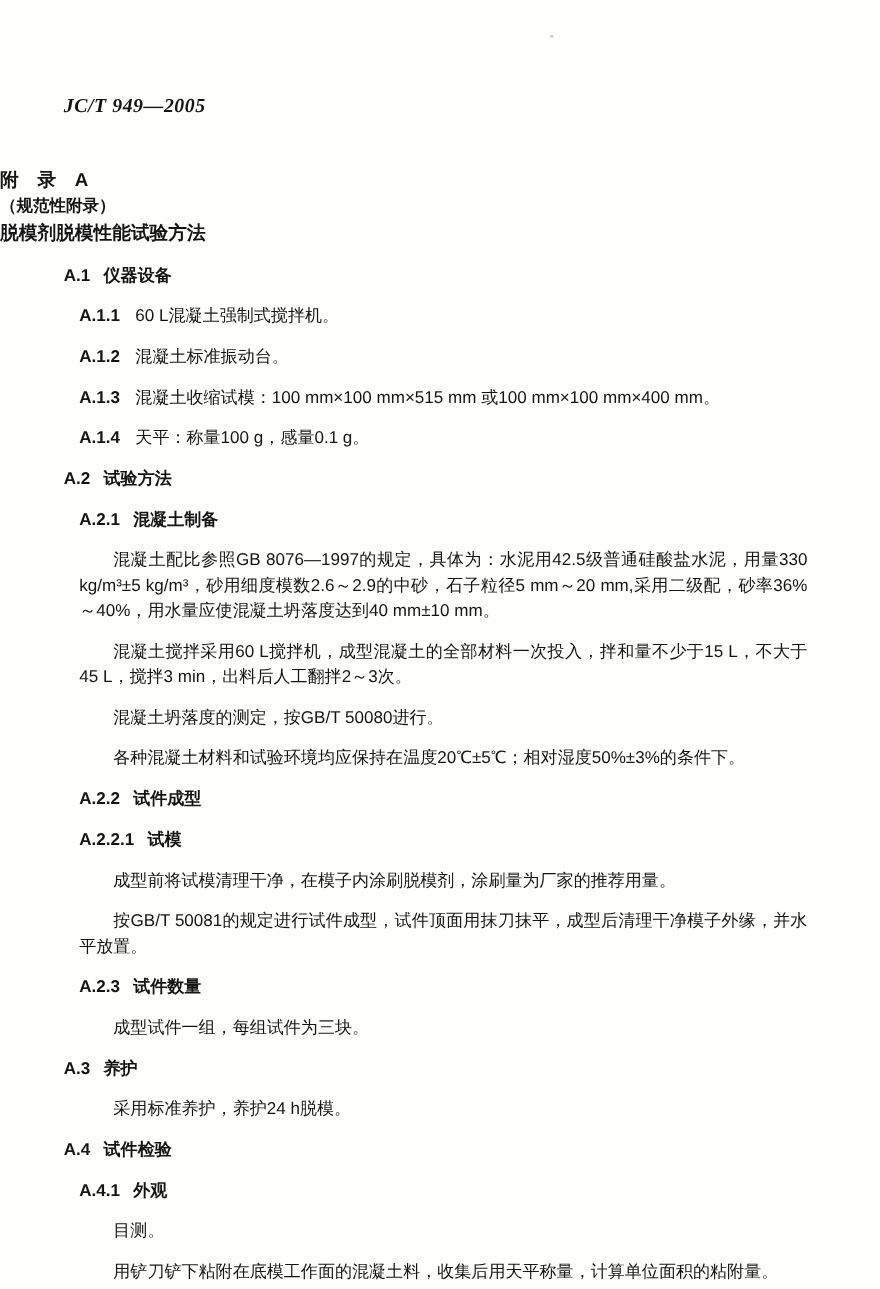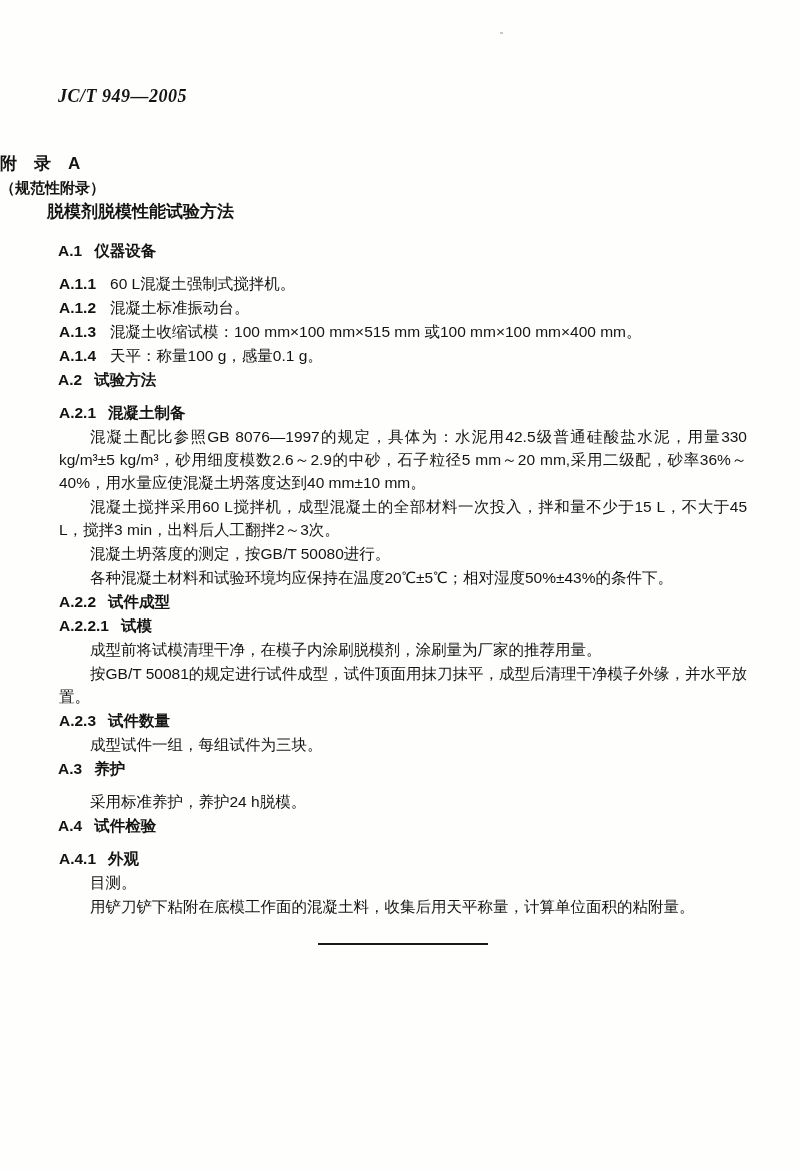--- a/index.html
+++ b/index.html
@@ -41,32 +41,31 @@
   }
   .title-sub {
     font-size: 15px;
     font-weight: bold;
     line-height: 24px;
   }
   .title-name {
     font-size: 17px;
     font-weight: bold;
     line-height: 24px;
-    padding-left: 47px;
   }
   .document-body {
     position: absolute;
     left: 58px;
     top: 238px;
     width: 690px;
     font-size: 15.5px;
     line-height: 23px;
     text-align: justify;
   }
-  .block { margin: 1px; }
+  .block { margin: 14px; }
   .heading1 {
     font-weight: bold;
     font-size: 15.5px;
     margin: 1px 0 10px 0;
   }
   .heading2 {
     font-weight: bold;
     font-size: 15.5px;
   }
   .clause .clause-label { font-weight: bold; }
@@ -116,21 +115,21 @@
       <div class="block heading1"><span class="clause-label">A.1</span><span class="clause-text">仪器设备</span></div>
       <div class="block clause"><span class="clause-label">A.1.1</span><span class="clause-text">60 L混凝土强制式搅拌机。</span></div>
       <div class="block clause"><span class="clause-label">A.1.2</span><span class="clause-text">混凝土标准振动台。</span></div>
       <div class="block clause"><span class="clause-label">A.1.3</span><span class="clause-text">混凝土收缩试模：100 mm×100 mm×515 mm 或100 mm×100 mm×400 mm。</span></div>
       <div class="block clause"><span class="clause-label">A.1.4</span><span class="clause-text">天平：称量100 g，感量0.1 g。</span></div>
       <div class="block heading1"><span class="clause-label">A.2</span><span class="clause-text">试验方法</span></div>
       <div class="block heading2"><span class="clause-label">A.2.1</span><span class="clause-text">混凝土制备</span></div>
       <div class="block para"><span class="clause-text">混凝土配比参照GB 8076—1997的规定，具体为：水泥用42.5级普通硅酸盐水泥，用量330 kg/m³±5 kg/m³，砂用细度模数2.6～2.9的中砂，石子粒径5 mm～20 mm,采用二级配，砂率36%～40%，用水量应使混凝土坍落度达到40 mm±10 mm。</span></div>
       <div class="block para"><span class="clause-text">混凝土搅拌采用60 L搅拌机，成型混凝土的全部材料一次投入，拌和量不少于15 L，不大于45 L，搅拌3 min，出料后人工翻拌2～3次。</span></div>
       <div class="block para"><span class="clause-text">混凝土坍落度的测定，按GB/T 50080进行。</span></div>
-      <div class="block para"><span class="clause-text">各种混凝土材料和试验环境均应保持在温度20℃±5℃；相对湿度50%±43%的条件下。</span></div>
+      <div class="block para"><span class="clause-text">各种混凝土材料和试验环境均应保持在温度20℃±5℃；相对湿度50%±3%的条件下。</span></div>
       <div class="block heading2"><span class="clause-label">A.2.2</span><span class="clause-text">试件成型</span></div>
       <div class="block heading2"><span class="clause-label">A.2.2.1</span><span class="clause-text">试模</span></div>
       <div class="block para"><span class="clause-text">成型前将试模清理干净，在模子内涂刷脱模剂，涂刷量为厂家的推荐用量。</span></div>
       <div class="block para"><span class="clause-text">按GB/T 50081的规定进行试件成型，试件顶面用抹刀抹平，成型后清理干净模子外缘，并水平放置。</span></div>
       <div class="block heading2"><span class="clause-label">A.2.3</span><span class="clause-text">试件数量</span></div>
       <div class="block para"><span class="clause-text">成型试件一组，每组试件为三块。</span></div>
       <div class="block heading1"><span class="clause-label">A.3</span><span class="clause-text">养护</span></div>
       <div class="block para"><span class="clause-text">采用标准养护，养护24 h脱模。</span></div>
       <div class="block heading1"><span class="clause-label">A.4</span><span class="clause-text">试件检验</span></div>
       <div class="block heading2"><span class="clause-label">A.4.1</span><span class="clause-text">外观</span></div>

